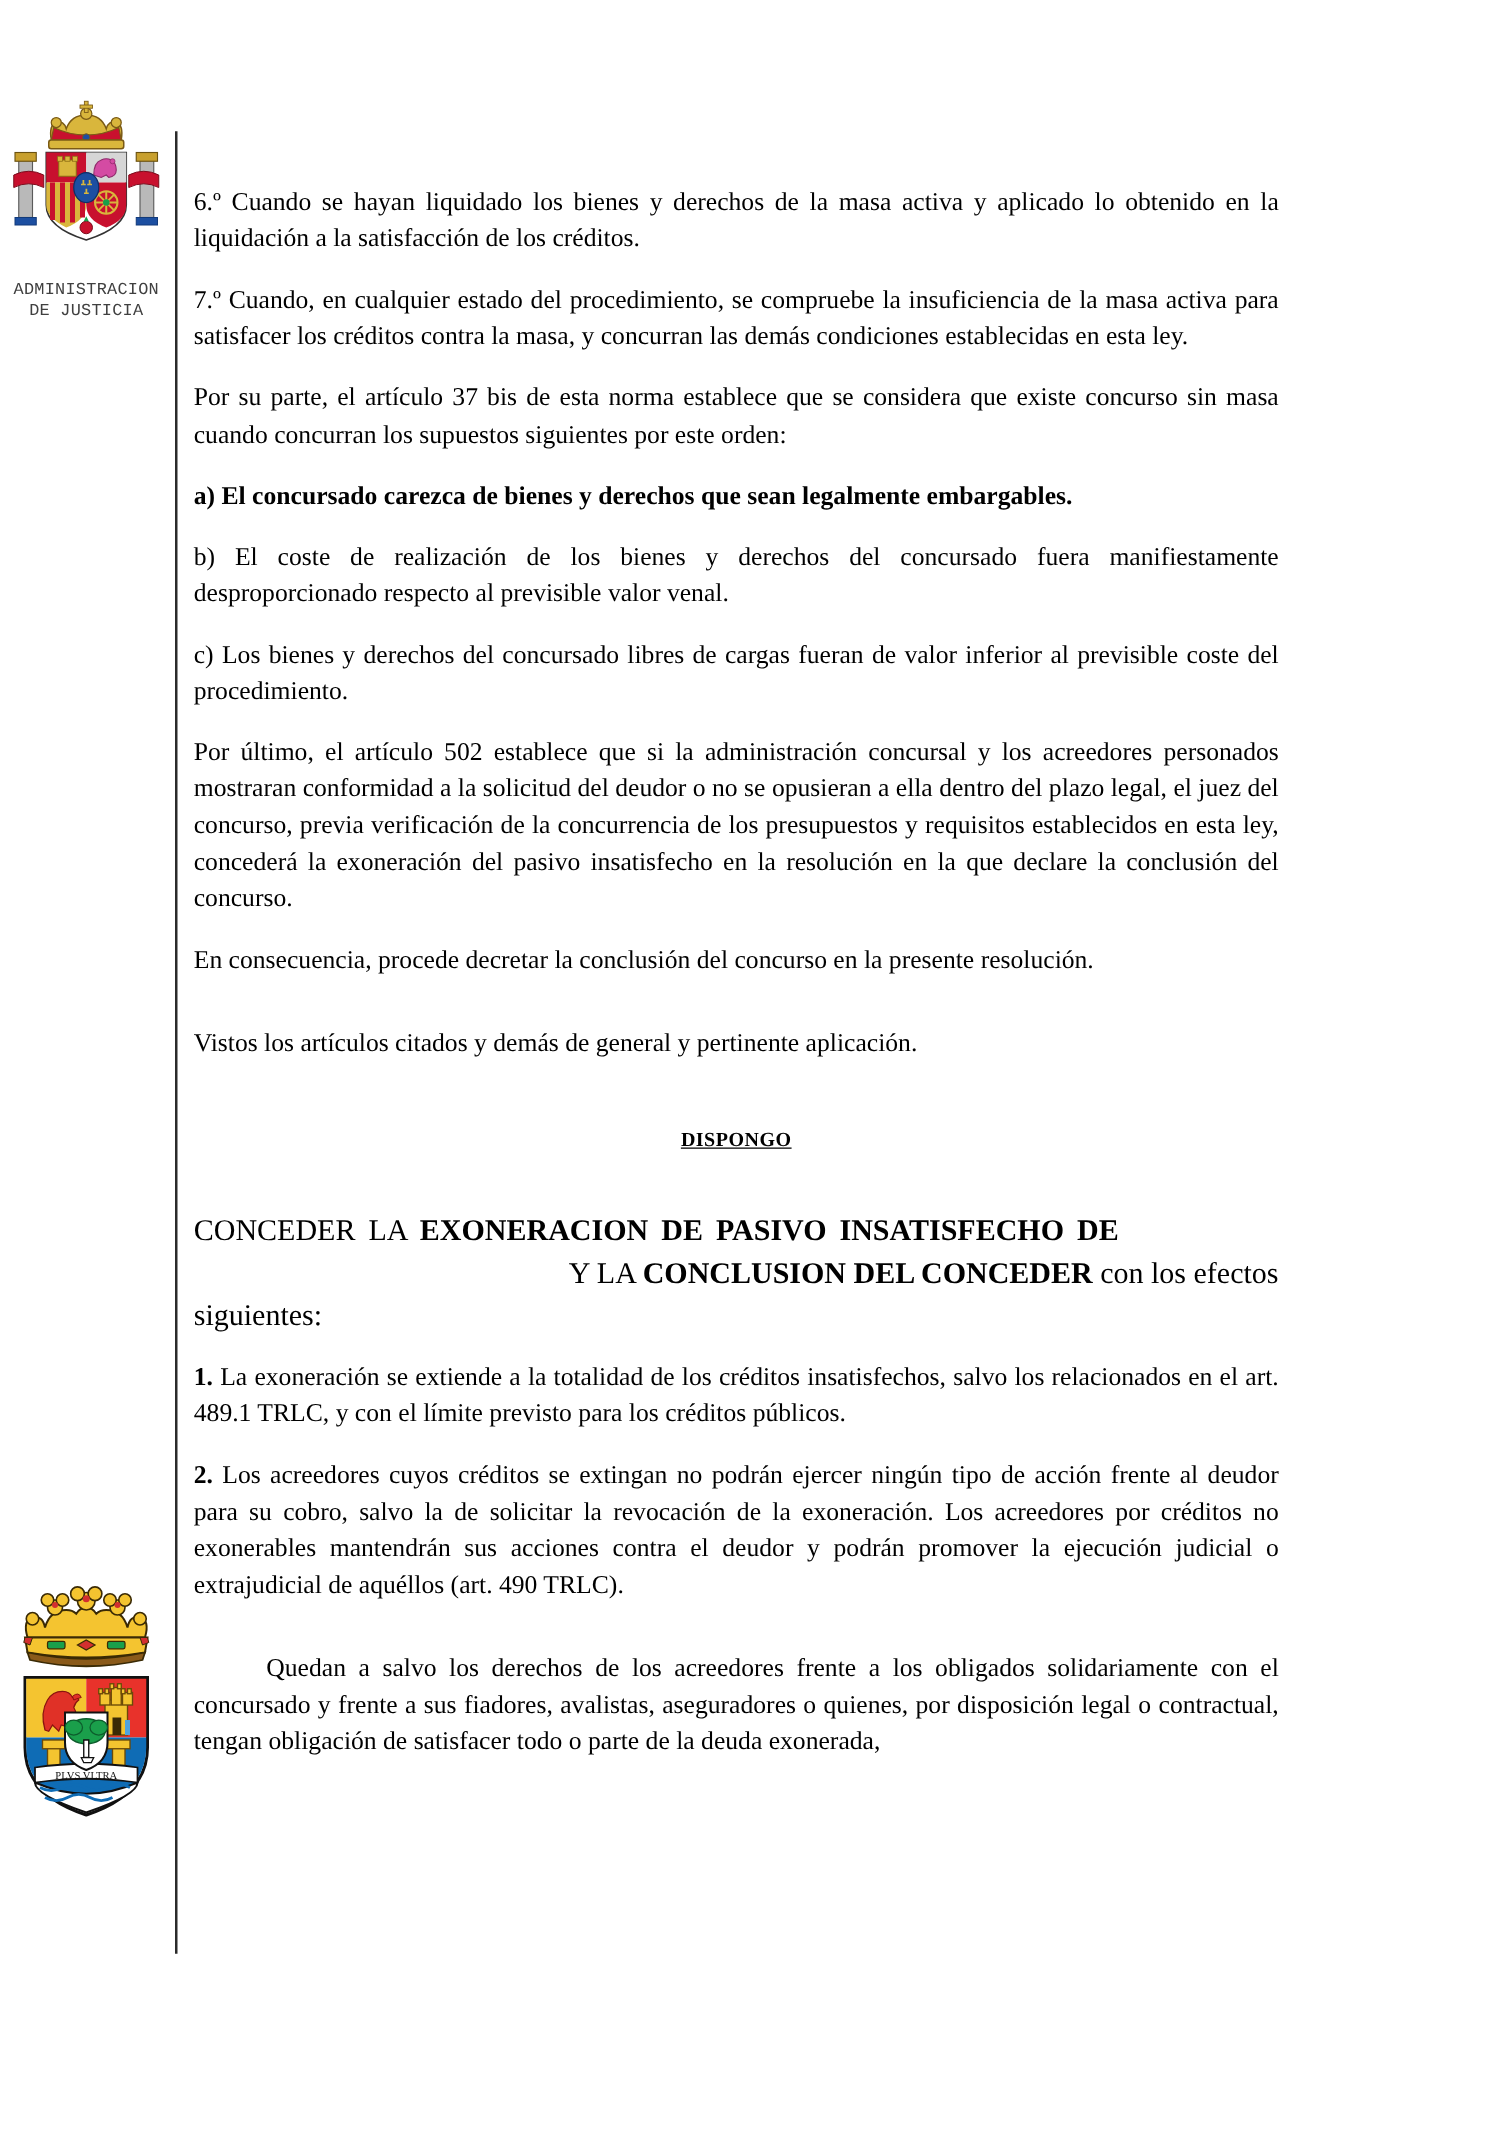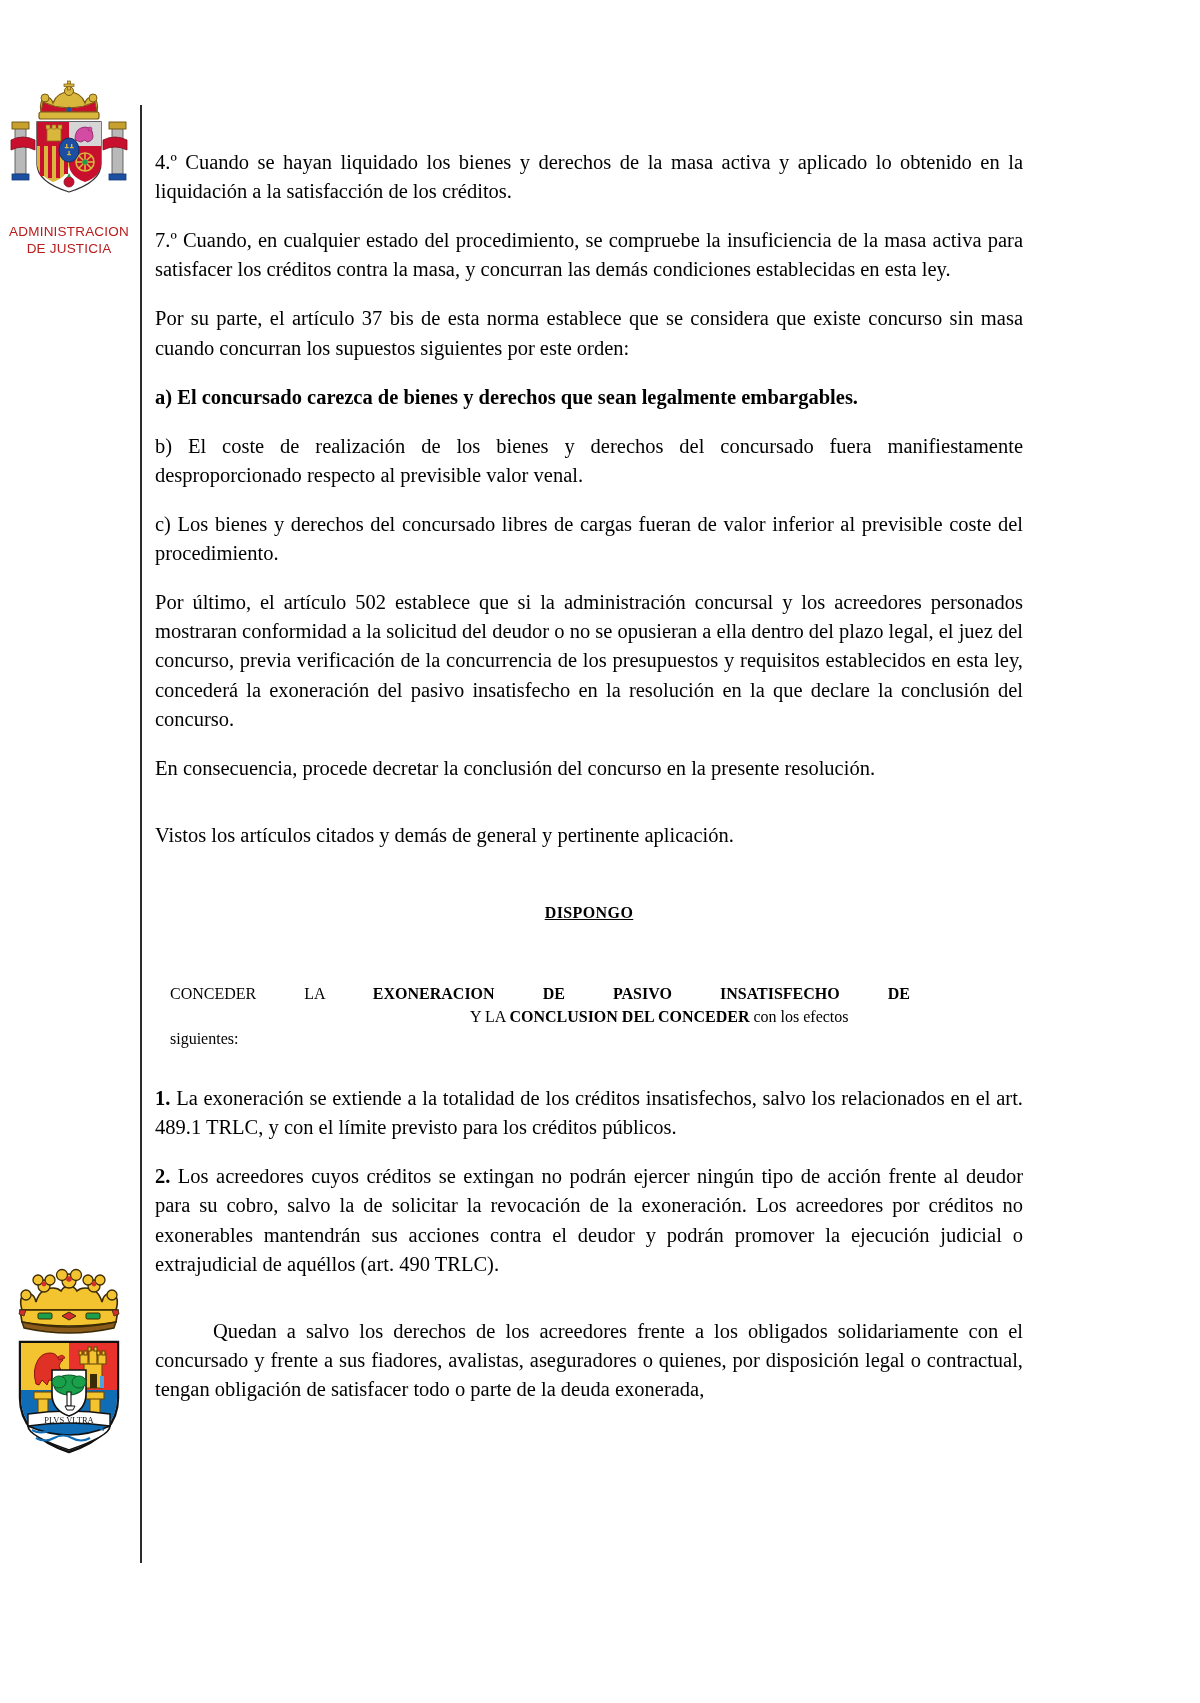--- a/index.html
+++ b/index.html
@@ -42,25 +42,25 @@
     text-align: center;
   }
   .emblem-bottom {
     position: absolute;
     left: 6px;
     top: 1258px;
     width: 126px;
     text-align: center;
   }
   .emblem-caption {
-    font-family: Liberation Sans, sans-serif;
+    font-family: Liberation Mono, monospace;
     font-size: 13.5px;
     letter-spacing: 0.2px;
     line-height: 1.25;
-    color: #b91c1c;
+    color: #404040;
     margin-top: 2px;
   }
 
   
   .content {
     position: absolute;
     left: 155px;
     top: 148px;
     width: 868px;
   }
@@ -84,22 +84,22 @@
     text-align: center;
     font-size: 16px;
     font-weight: bold;
     text-decoration: underline;
     margin: 0;
     letter-spacing: 0.4px;
   }
 
   
   .conceder {
-    margin: 15px;
-    font-size: 16px;
+    margin: 0;
+    font-size: 24px;
     line-height: 1.42;
   }
   .conceder .line1 {
     display: block;
     text-align: justify;
     text-align-last: justify;
     width: 740px;
   }
   .conceder .line2 {
     display: block;
@@ -269,21 +269,21 @@
       <ellipse cx="61" cy="127" rx="15" ry="10" fill="#1a9f4b" stroke="#0d5c2c" stroke-width="1.2"></ellipse>
       <ellipse cx="51" cy="124" rx="7" ry="6" fill="#1a9f4b" stroke="#0d5c2c" stroke-width="1"></ellipse>
       <ellipse cx="71" cy="124" rx="7" ry="6" fill="#1a9f4b" stroke="#0d5c2c" stroke-width="1"></ellipse>
       <path d="M59 134 l4 0 0 14 -4 0 z" fill="#ffffff" stroke="#111" stroke-width="1.1"></path>
       <path d="M57 148 l10 0 -2 4 -6 0 z" fill="#ffffff" stroke="#111" stroke-width="1"></path>
     </svg>
   </div>
 
   <div class="content">
 
-    <p class="para">4.º Cuando se hayan liquidado los bienes y derechos de la masa activa y aplicado lo obtenido en la liquidación a la satisfacción de los créditos.</p>
+    <p class="para">6.º Cuando se hayan liquidado los bienes y derechos de la masa activa y aplicado lo obtenido en la liquidación a la satisfacción de los créditos.</p>
 
     <p class="para">7.º Cuando, en cualquier estado del procedimiento, se compruebe la insuficiencia de la masa activa para satisfacer los créditos contra la masa, y concurran las demás condiciones establecidas en esta ley.</p>
 
     <p class="para">Por su parte, el artículo 37 bis de esta norma establece que se considera que existe concurso sin masa cuando concurran los supuestos siguientes por este orden:</p>
 
     <p class="para b">a) El concursado carezca de bienes y derechos que sean legalmente embargables.</p>
 
     <p class="para">b) El coste de realización de los bienes y derechos del concursado fuera manifiestamente desproporcionado respecto al previsible valor venal.</p>
 
     <p class="para">c) Los bienes y derechos del concursado libres de cargas fueran de valor inferior al previsible coste del procedimiento.</p>

